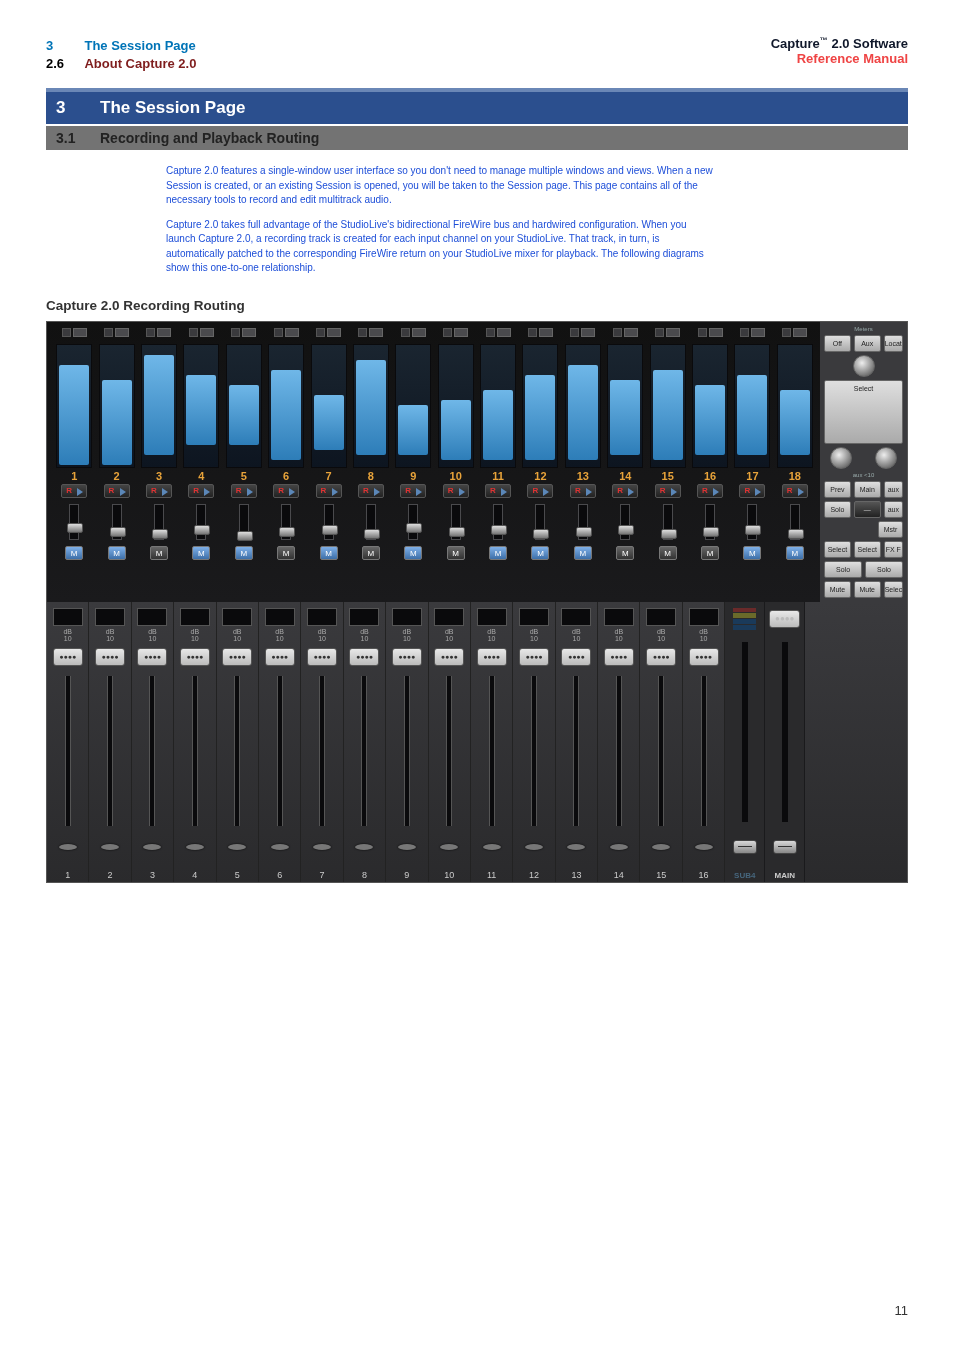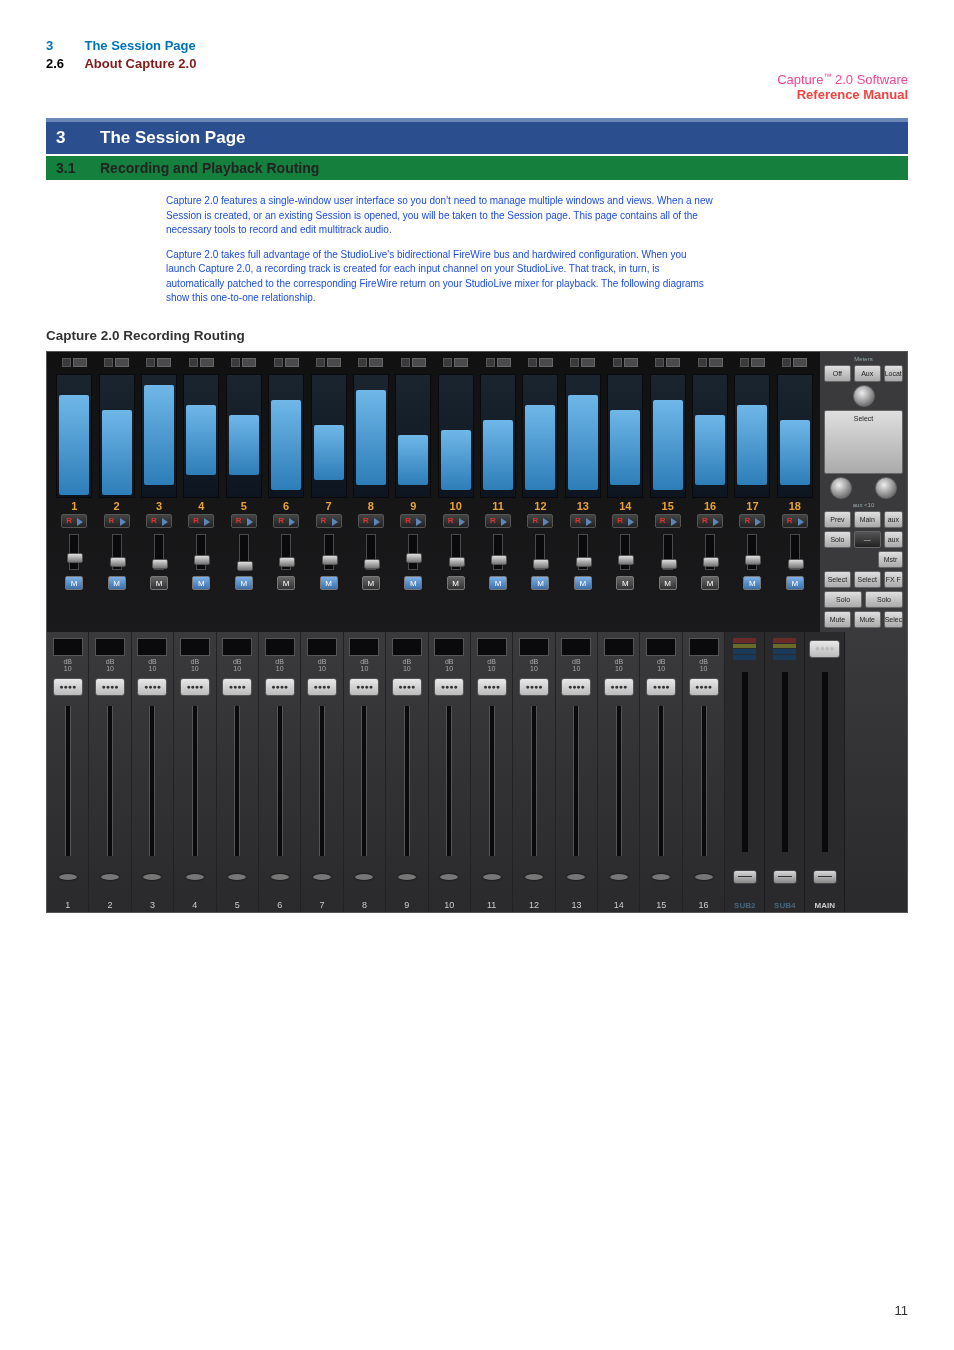--- a/index.html
+++ b/index.html
@@ -13,38 +13,38 @@
   }
   .page {
     padding: 36px 46px 0 46px;
   }
   .top-header { display: flex; justify-content: space-between; margin-bottom: 16px; }
   .top-left .chapnum { color: #0074b7; font-weight: 700; font-size: 13px; display: inline-block; width: 34px; }
   .top-left .chaptitle { color: #0074b7; font-weight: 700; font-size: 13px; }
   .top-left .secnum { color: #000000; font-weight: 700; font-size: 13px; display: inline-block; width: 34px; }
   .top-left .sectitle { color: #7f1d1d; font-weight: 700; font-size: 13px; }
   .top-right { text-align: right; }
-  .top-right .brand { color: #ec4899; font-weight: 400; font-size: 13px; margin-top: 36px; }
+  .top-right .brand { color: #0f172a; font-weight: 700; font-size: 13px; }
   .top-right .brand .tm { font-size: 8px; vertical-align: super; }
   .top-right .ref { color: #ef4444; font-weight: 700; font-size: 13px; }
 
   .chapter-bar {
     background: #2b4f8e;
     color: #fff;
     padding: 6px 10px;
     font-weight: 700;
     font-size: 17px;
     display: flex;
     gap: 24px;
     border-top: 4px solid #6a87b6;
   }
   .chapter-bar .num { width: 20px; }
 
   .section-bar {
-    background: #15803d;
+    background: #737373;
     color: #222;
     padding: 4px 10px;
     font-weight: 700;
     font-size: 14px;
     display: flex;
     gap: 24px;
     margin-top: 2px;
   }
   .section-bar .num { width: 20px; }
 
@@ -833,31 +833,20 @@
       <div class="lower-subs" id="lower-subs">
           <div class="substrip sub">
             <div class="segs">
               <div class="seg r"></div>
               <div class="seg y"></div>
               <div class="seg"></div>
               <div class="seg"></div>
             </div>
             <div class="subfadertrack"></div>
             <div class="subcap"></div>
-            <div class="lbl">SUB2</div>
-          </div>
-          <div class="substrip sub">
-            <div class="segs">
-              <div class="seg r"></div>
-              <div class="seg y"></div>
-              <div class="seg"></div>
-              <div class="seg"></div>
-            </div>
-            <div class="subfadertrack"></div>
-            <div class="subcap"></div>
             <div class="lbl">SUB4</div>
           </div>
           <div class="substrip main">
             <div class="knobrow2">●●●●</div>
             <div class="subfadertrack"></div>
             <div class="subcap"></div>
             <div class="lbl">MAIN</div>
           </div>
         </div>
     </div>

